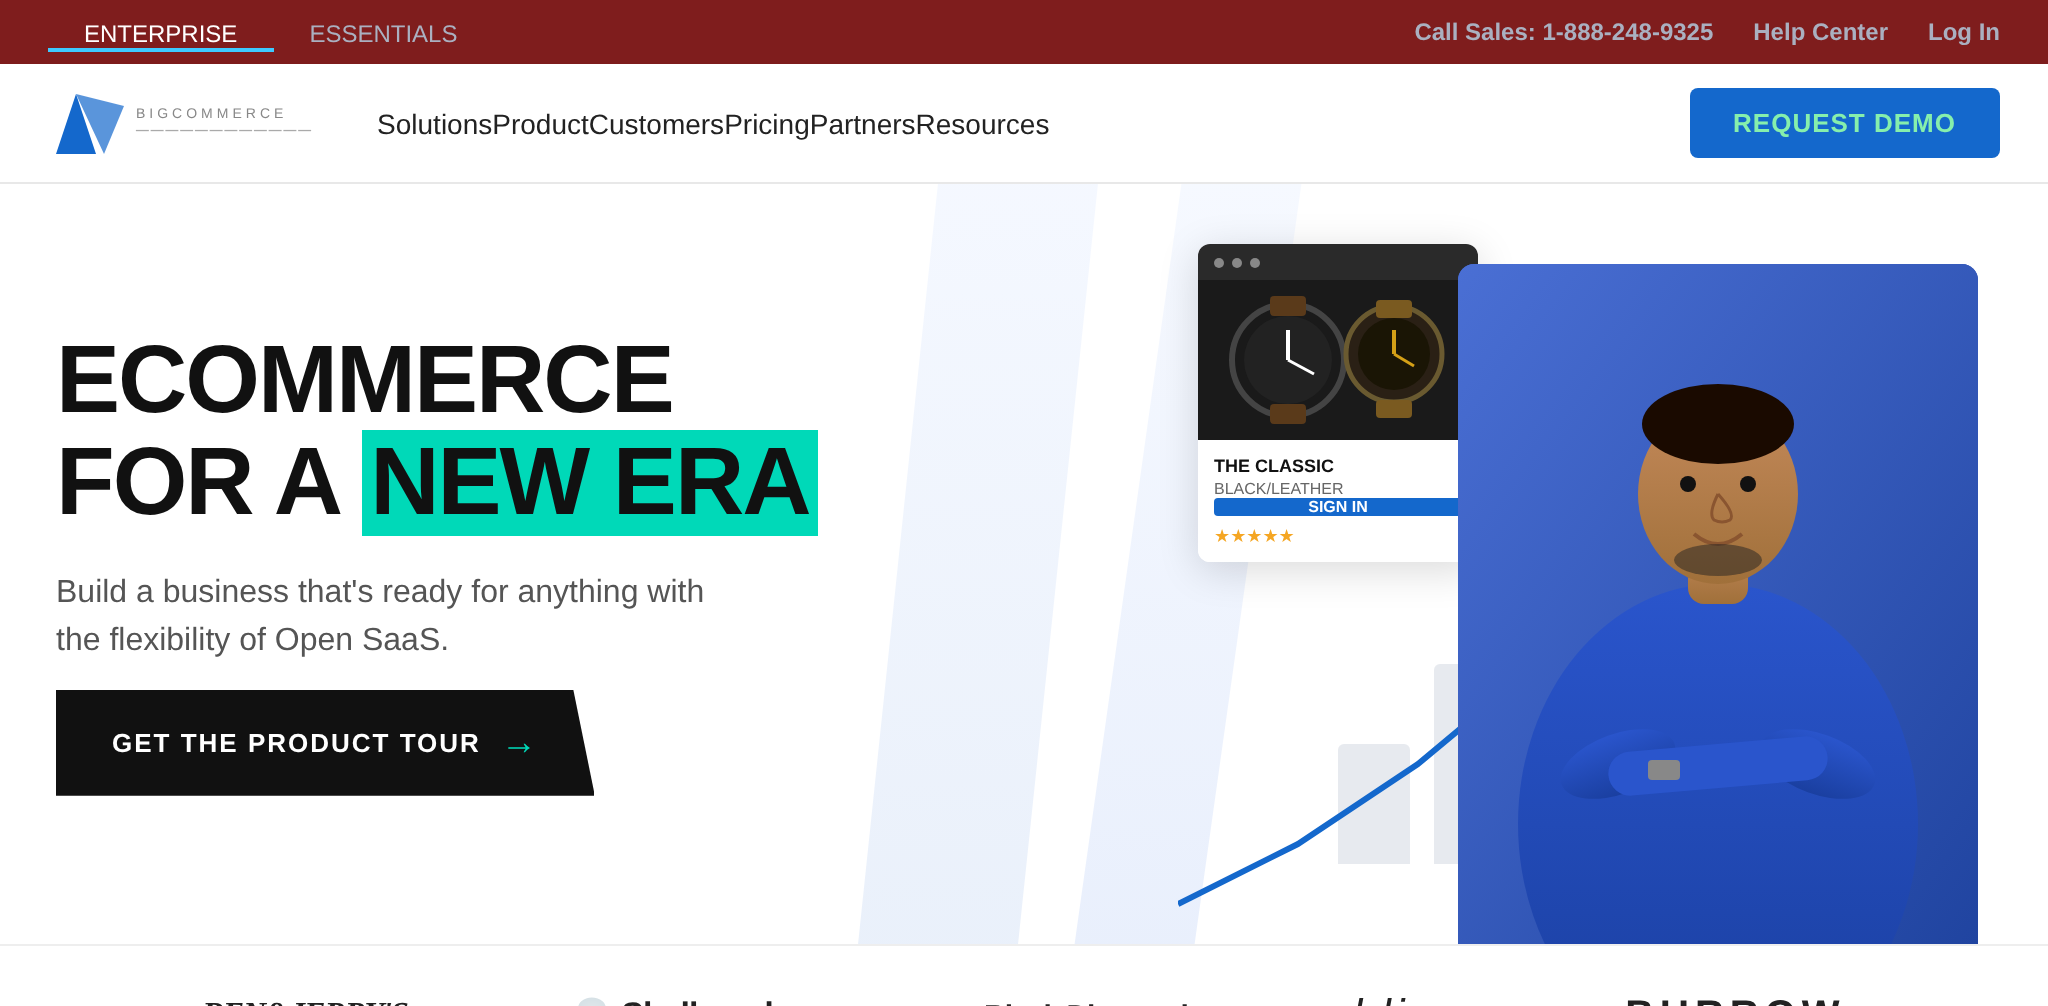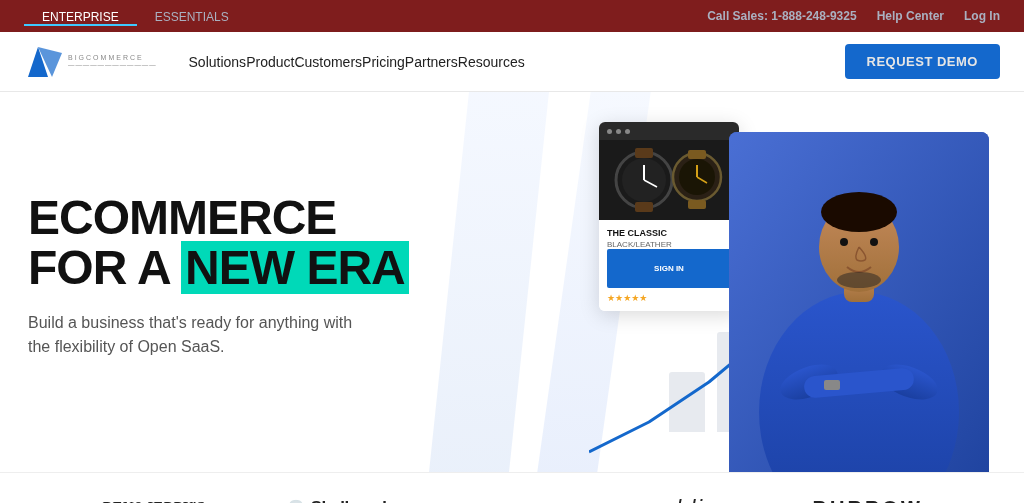--- a/index.html
+++ b/index.html
@@ -53,21 +53,21 @@
     .nav-link {
       font-size: 14px;
       color: #222;
       cursor: pointer;
       font-weight: 400;
       text-decoration: none;
       padding: 4px 0;
     }
     .request-demo-btn {
       background: #1468cc;
-      color: #e5e5e5;
+      color: #86efac;
       border: none;
       border-radius: 4px;
       padding: 10px 22px;
       font-size: 13px;
       font-weight: 700;
       cursor: pointer;
       letter-spacing: 0.5px;
       text-transform: uppercase;
     }
 
@@ -194,21 +194,21 @@
       padding: 8px;
       background: #fff;
     }
     .card-title { font-size: 9px; font-weight: 700; color: #111; text-transform: uppercase; margin-bottom: 2px; }
     .card-subtitle { font-size: 8px; color: #666; margin-bottom: 0; }
     .card-btn {
       background: #1468cc;
       color: #fff;
       font-size: 8px;
       font-weight: 700;
-      padding: 15px 10px;
+      padding: 0 10px;
       border-radius: 2px;
       display: block;
       text-align: center;
       text-transform: uppercase;
       margin-bottom: 5px;
     }
     .card-stars { color: #f5a623; font-size: 9px; }
 
     
     .person-placeholder {
@@ -308,20 +308,24 @@
 <section class="hero" style="height:380px;">
 
   <div class="diagonal-accent"></div>
 
   <div class="hero-content">
     <h1 class="hero-title">
       <span>ECOMMERCE</span><br>
       <span>FOR A</span> <span class="highlight">NEW ERA</span>
     </h1>
     <p class="hero-subtitle">Build a business that's ready for anything with the flexibility of Open SaaS.</p>
+    <a class="hero-cta">
+      <span>GET THE PRODUCT TOUR</span>
+      <span class="cta-arrow">→</span>
+    </a>
   </div>
 
   <div class="hero-visual">
 
     <div class="chart-bg">
       <div class="chart-bar" style="width:36px;height:60px;"></div>
       <div class="chart-bar" style="width:36px;height:100px;"></div>
       <div class="chart-bar" style="width:36px;height:150px;"></div>
       <div class="chart-bar" style="width:36px;height:200px;"></div>
     </div>

